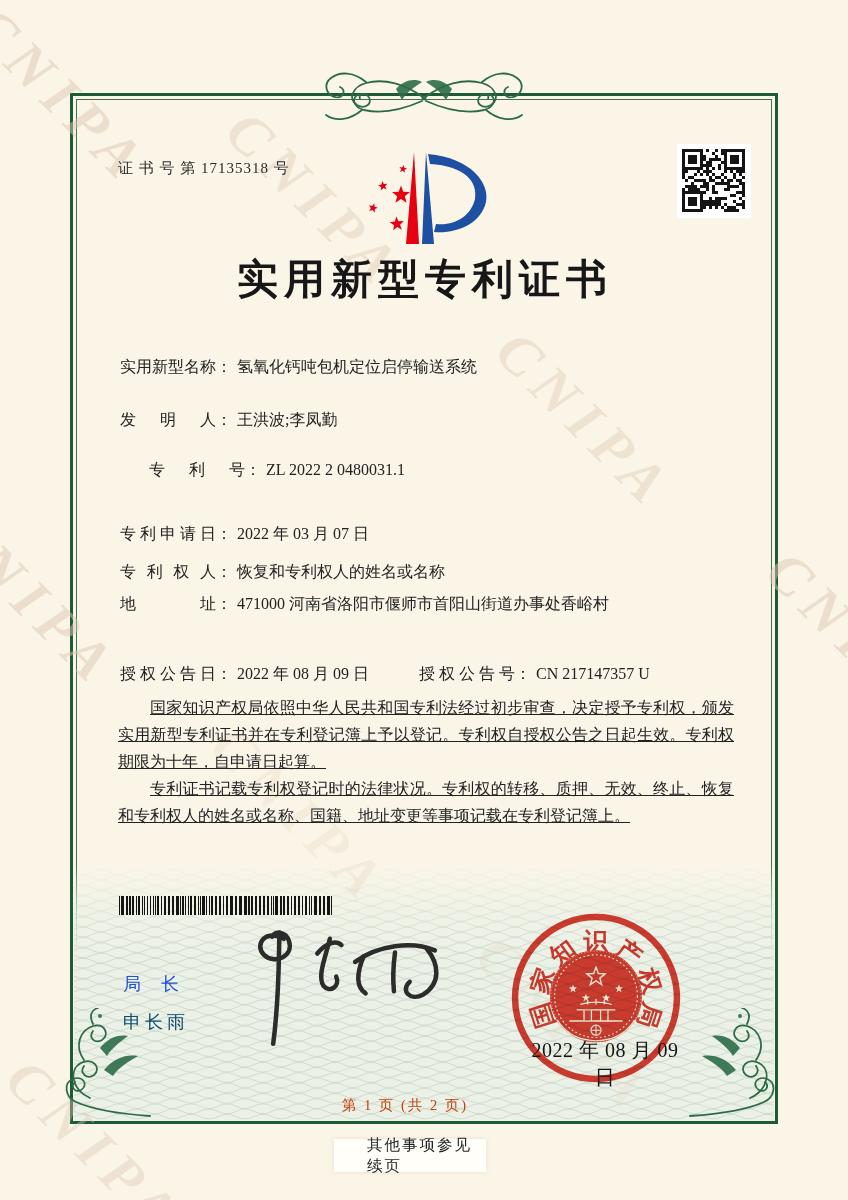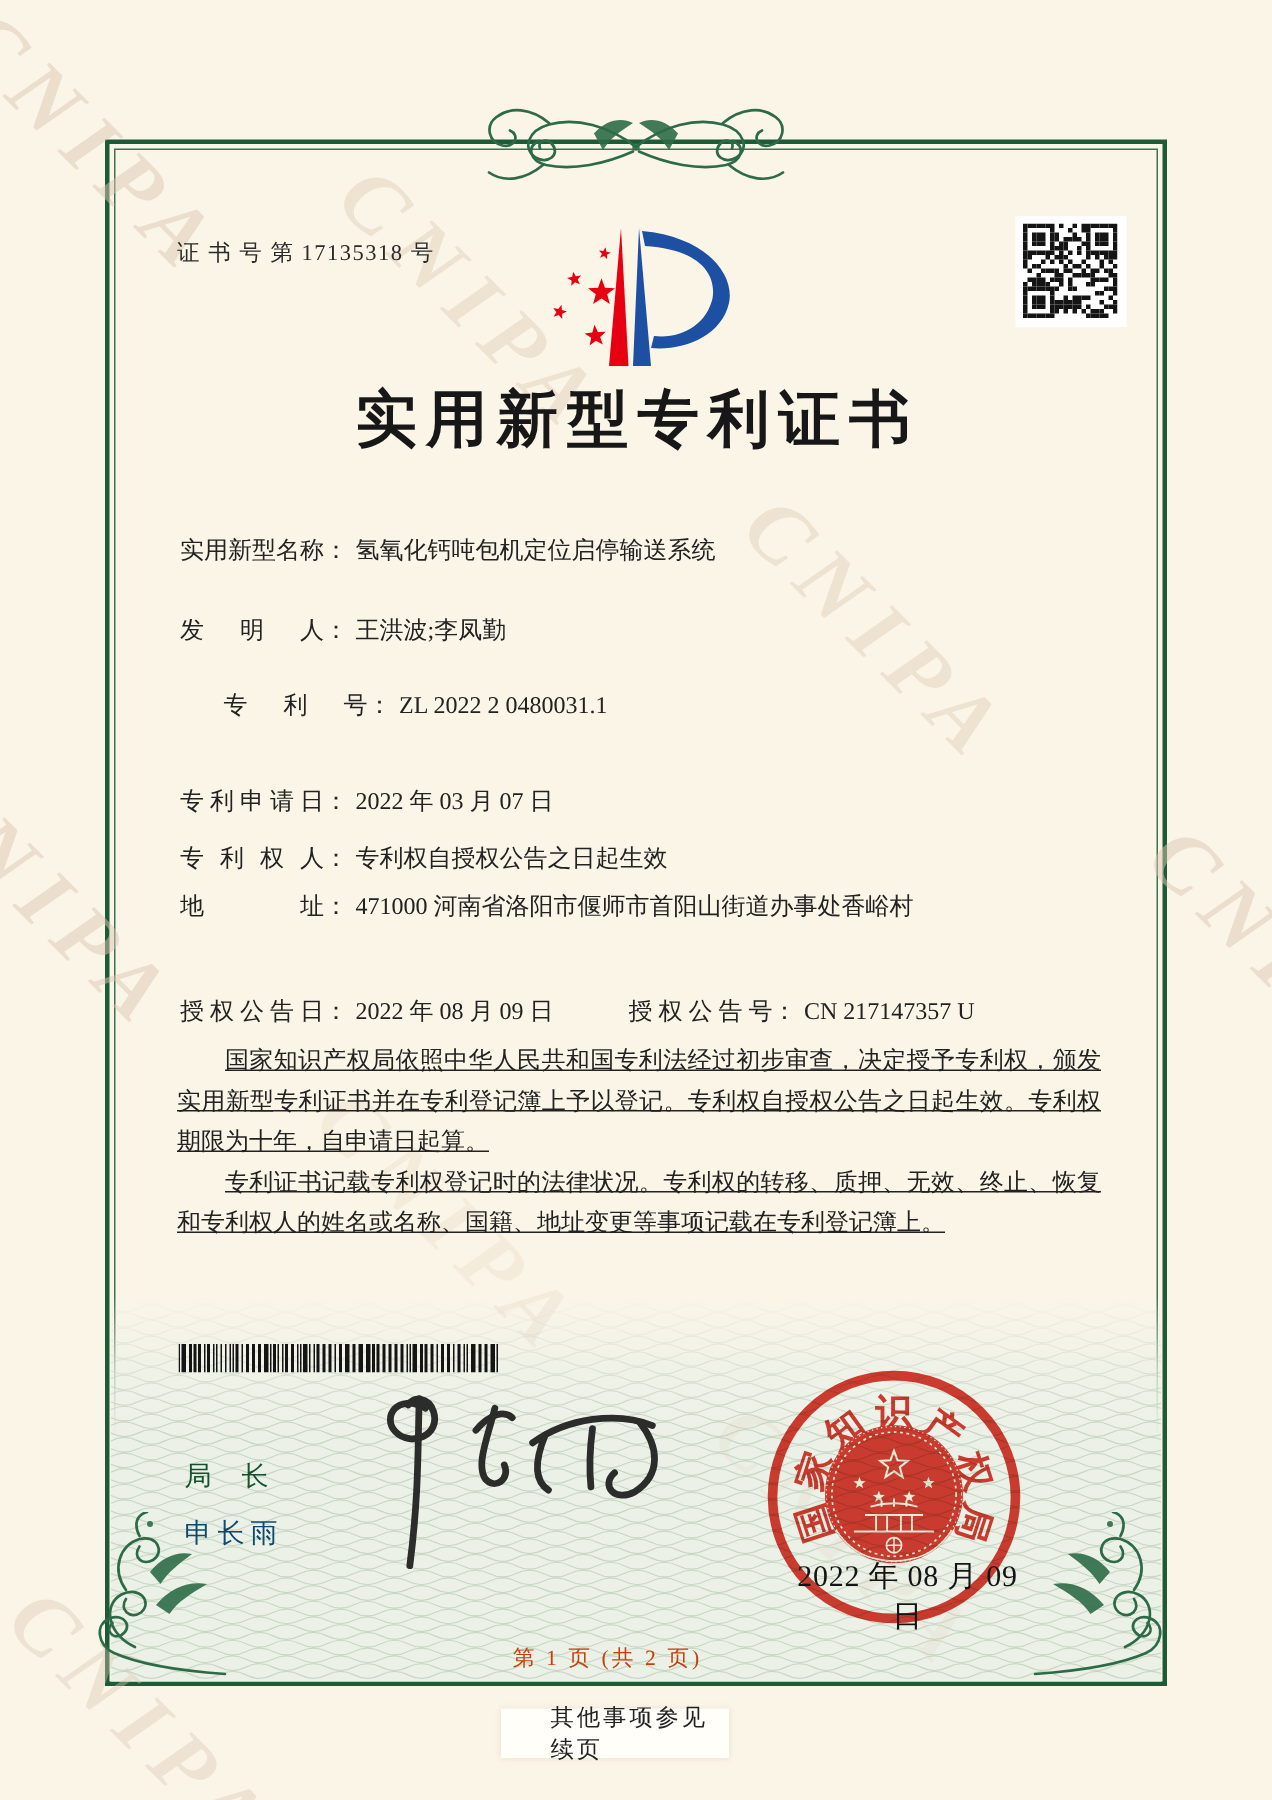--- a/index.html
+++ b/index.html
@@ -50,21 +50,21 @@
   .flabel { display:inline-block; width:96px; text-align:justify; text-align-last:justify; }
   .fcolon { display:inline-block; width:15px; }
   .fval   { display:inline-block; margin-left:6px; }
   .grant2 { margin-left:50px; }
 
   .paras { left:118px; top:694px; width:616px; font-size:16px; line-height:27px;
            text-align:justify; color:#222; }
   .paras p { text-indent:2em;text-decoration:underline; }
 
   .barcode { left:119px; top:896px; }
-  .officer-title { left:123px; top:972px; font-size:18px; letter-spacing:20px; color:#14532d; }
+  .officer-title { left:123px; top:972px; font-size:18px; letter-spacing:20px; color:#1d4ed8; }
   .officer-name  { left:123px; top:1010px; font-size:18px; letter-spacing:4px; color:#0c4a6e; }
   .signature { left:248px; top:922px; z-index:4; }
 
   .seal { left:504px; top:906px; width:184px; height:184px; z-index:3; opacity:.95; mix-blend-mode:multiply; }
   .seal-date { left:525px; top:1037px; width:160px; text-align:center; font-size:20px;
                letter-spacing:.5px; color:#141414; z-index:4; }
 
   .pageind { left:405px; top:1096px; transform:translateX(-50%); font-size:14.5px;
              letter-spacing:2px; color:#c2410c; }
   .contnote { left:334px; top:1139px; width:152px; height:33px; background:#fffef9;
@@ -409,21 +409,21 @@
   <div class="abs frow r2">
     <span class="flabel">发明人</span><span class="fcolon">：</span><span class="fval">王洪波;李凤勤</span>
   </div>
   <div class="abs frow r3">
     <span class="flabel">专利号</span><span class="fcolon">：</span><span class="fval">ZL 2022 2 0480031.1</span>
   </div>
   <div class="abs frow r4">
     <span class="flabel">专利申请日</span><span class="fcolon">：</span><span class="fval">2022 年 03 月 07 日</span>
   </div>
   <div class="abs frow r5">
-    <span class="flabel">专利权人</span><span class="fcolon">：</span><span class="fval">专利权自授权公告之日起生效</span>
+    <span class="flabel">专利权人</span><span class="fcolon">：</span><span class="fval">恢复和专利权人的姓名或名称</span>
   </div>
   <div class="abs frow r6">
     <span class="flabel">地址</span><span class="fcolon">：</span><span class="fval">471000 河南省洛阳市偃师市首阳山街道办事处香峪村</span>
   </div>
   <div class="abs frow r7">
     <span class="flabel">授权公告日</span><span class="fcolon">：</span><span class="fval">2022 年 08 月 09 日</span><span class="grant2"></span><span class="flabel">授权公告号</span><span class="fcolon">：</span><span class="fval">CN 217147357 U</span>
   </div>
 
   <div class="abs paras">
     <p>国家知识产权局依照中华人民共和国专利法经过初步审查，决定授予专利权，颁发实用新型专利证书并在专利登记簿上予以登记。专利权自授权公告之日起生效。专利权期限为十年，自申请日起算。</p>

